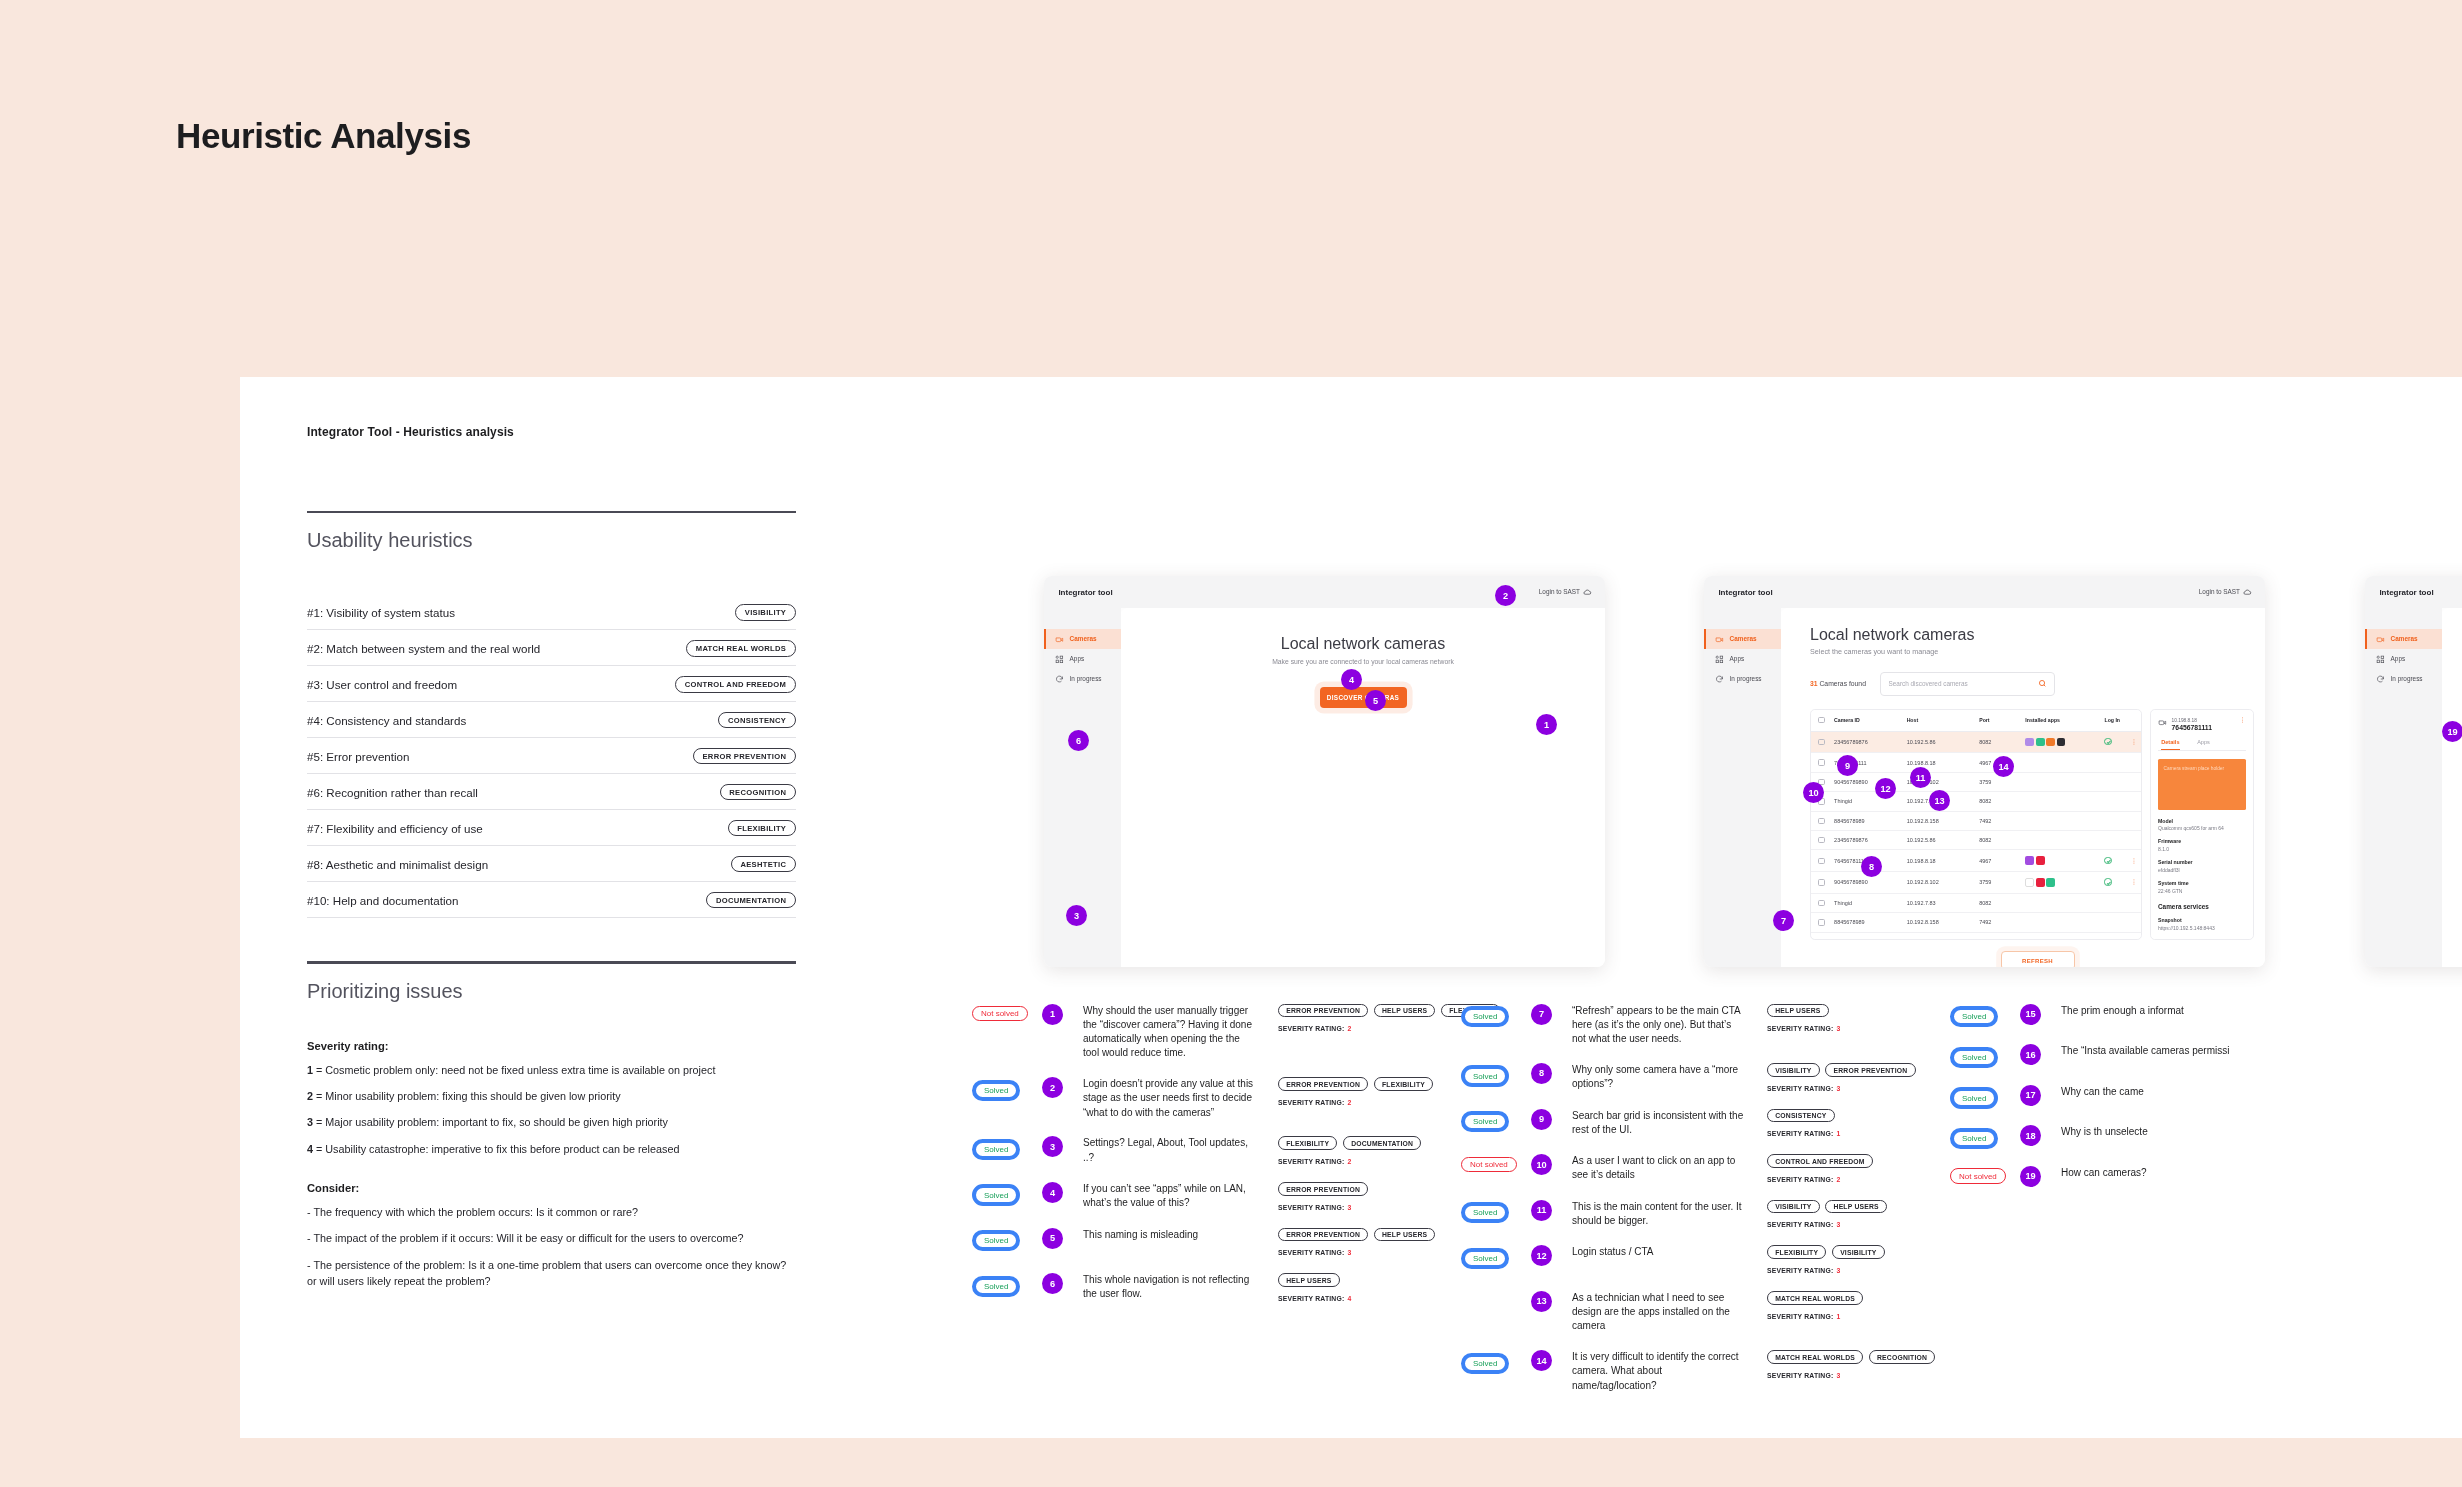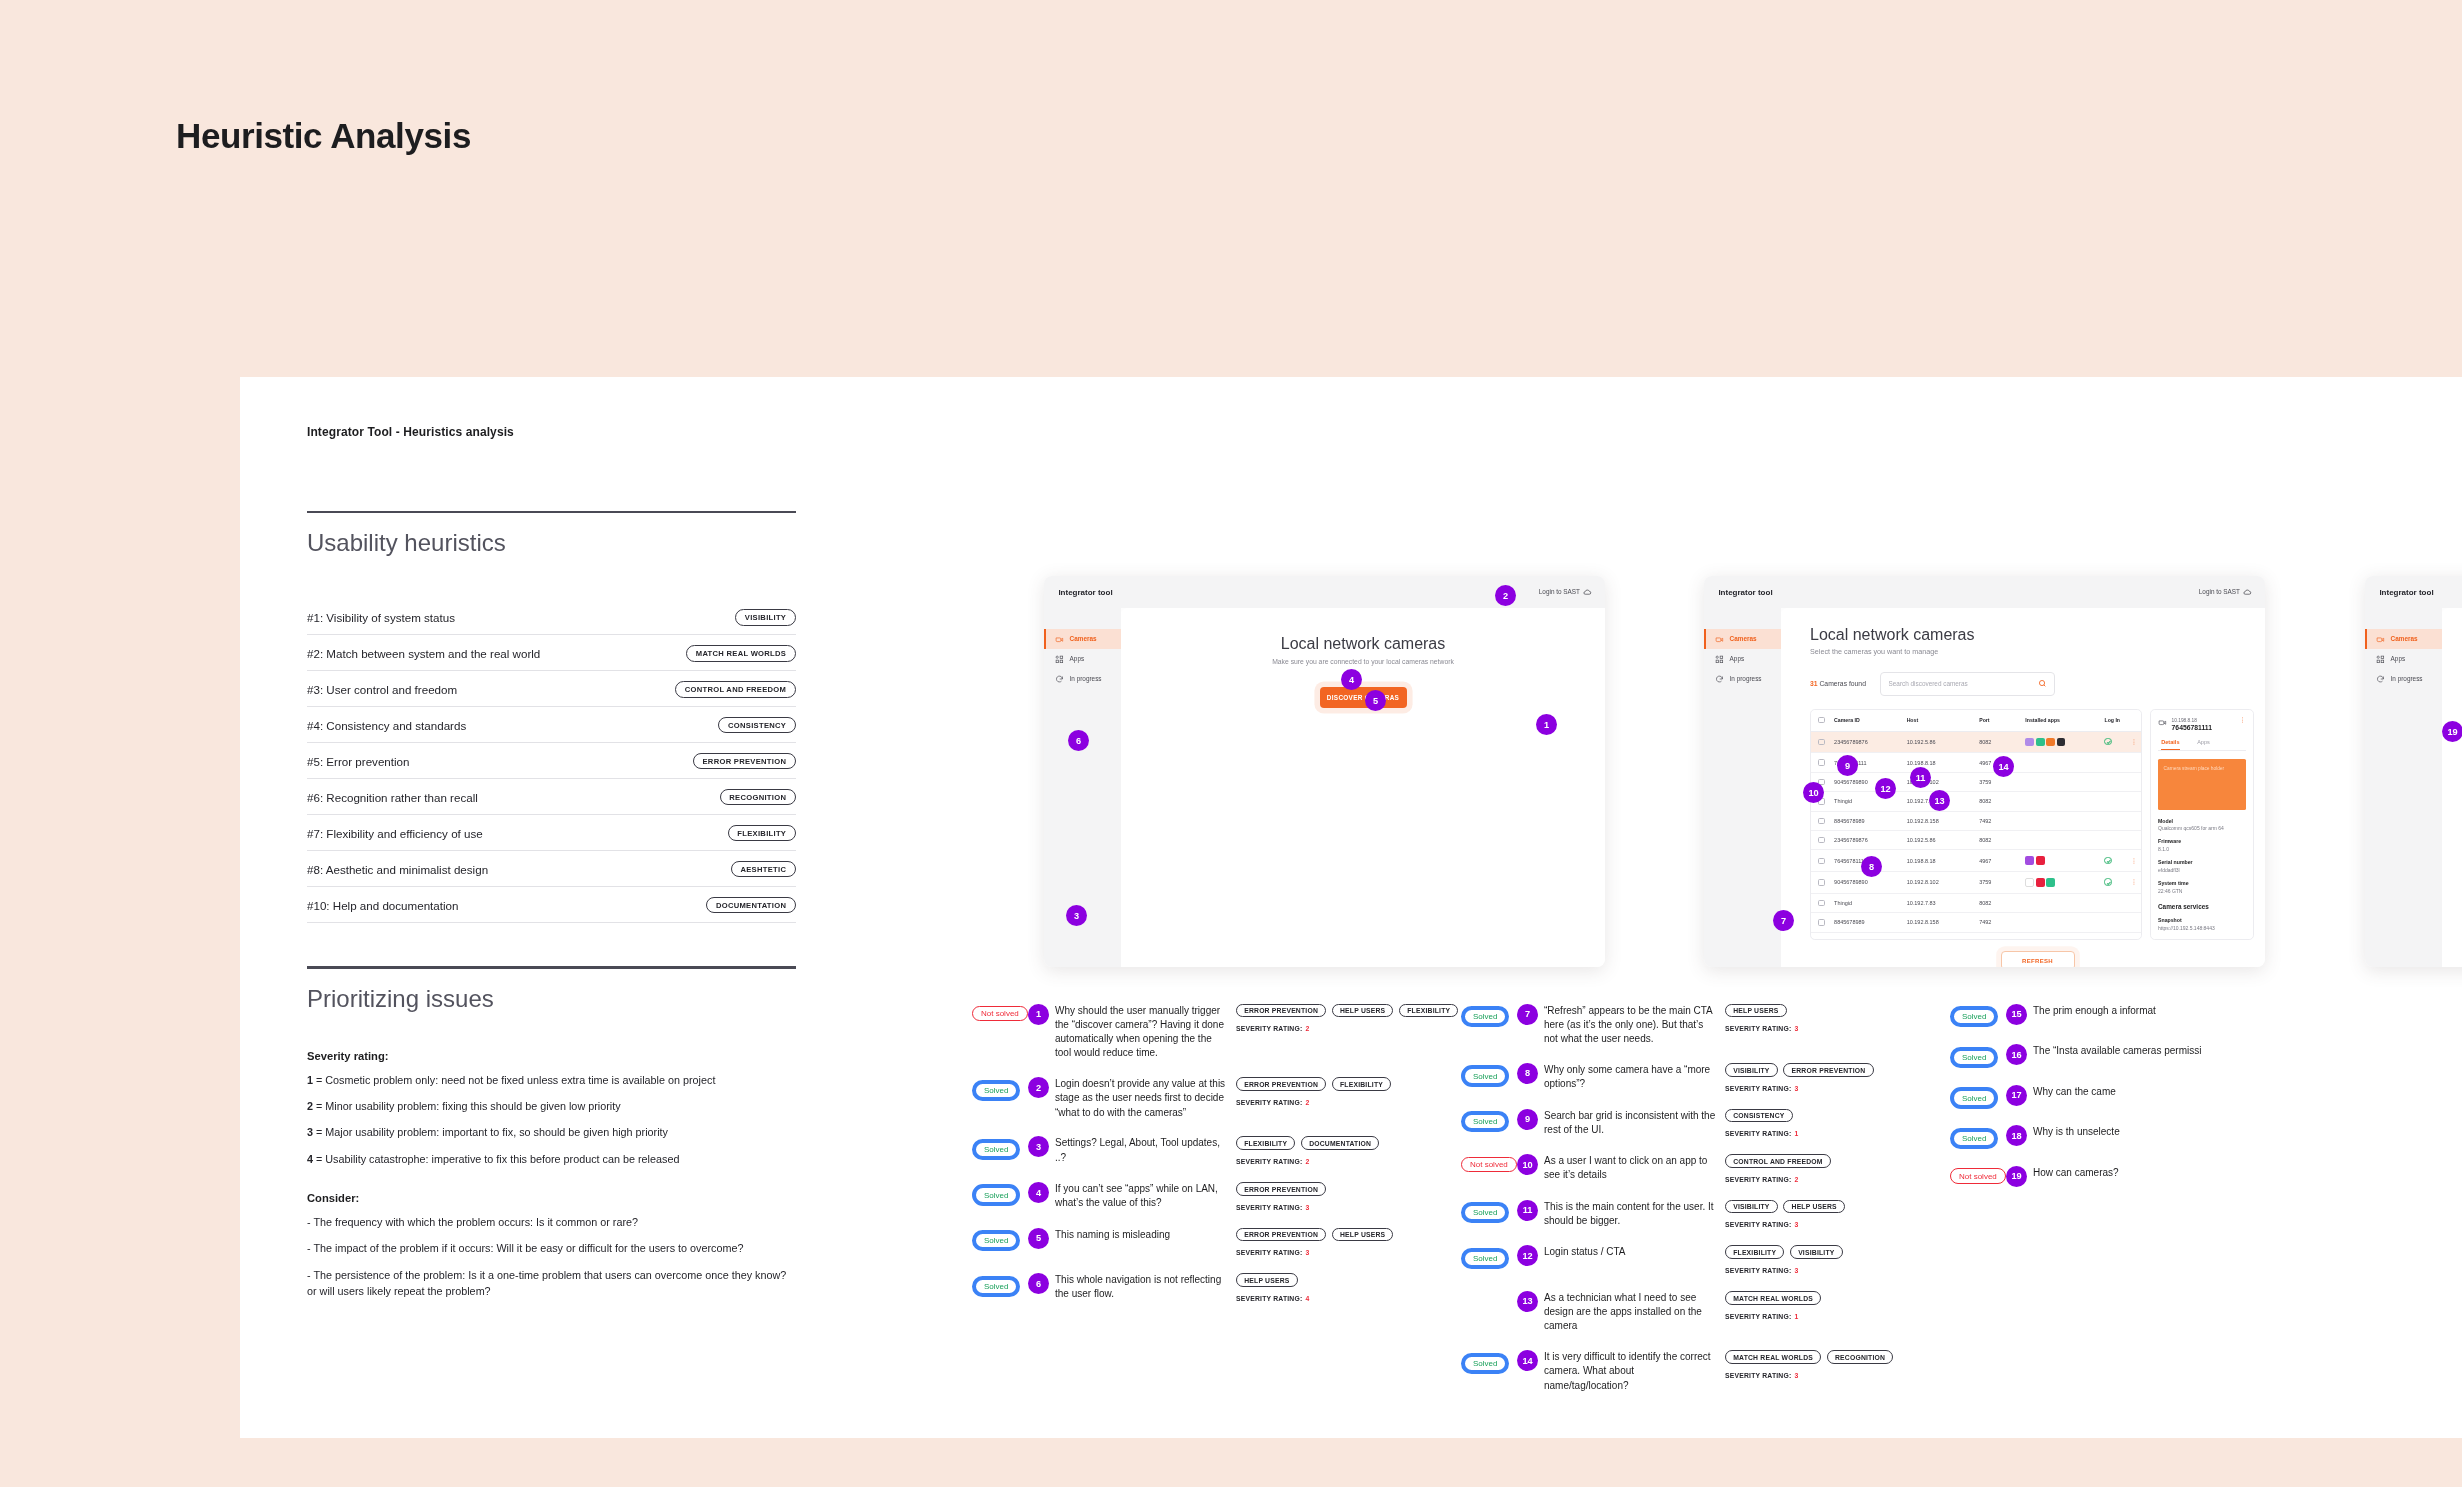--- a/index.html
+++ b/index.html
@@ -52,21 +52,21 @@
     color: #1d1d1f;
     letter-spacing: -0.5px;
   }
   .rule {
     height: 2.4px;
     background: #4a4a55;
     margin-top: 72px;
   }
   .section-h {
     margin-top: 16px;
-    font-size: 24px;
+    font-size: 20px;
     font-weight: 400;
     color: #53535e;
   }
 
   
   .heur-list { margin-top: 42px; }
   .heur-row {
     display: flex;
     align-items: center;
     justify-content: space-between;
@@ -361,21 +361,21 @@
 
   
   .issues {
     position: absolute;
     display: flex;
     gap: 8px;
   }
   .issue-row {
     display: flex;
     align-items: flex-start;
-    gap: 6px;
+    gap: 20px;
     margin-bottom: 15.2px;
   }
   .status {
     width: 50px;
     flex: none;
     display: flex;
     justify-content: flex-start;
     padding-top: 4px;
   }
   .status-pill {

